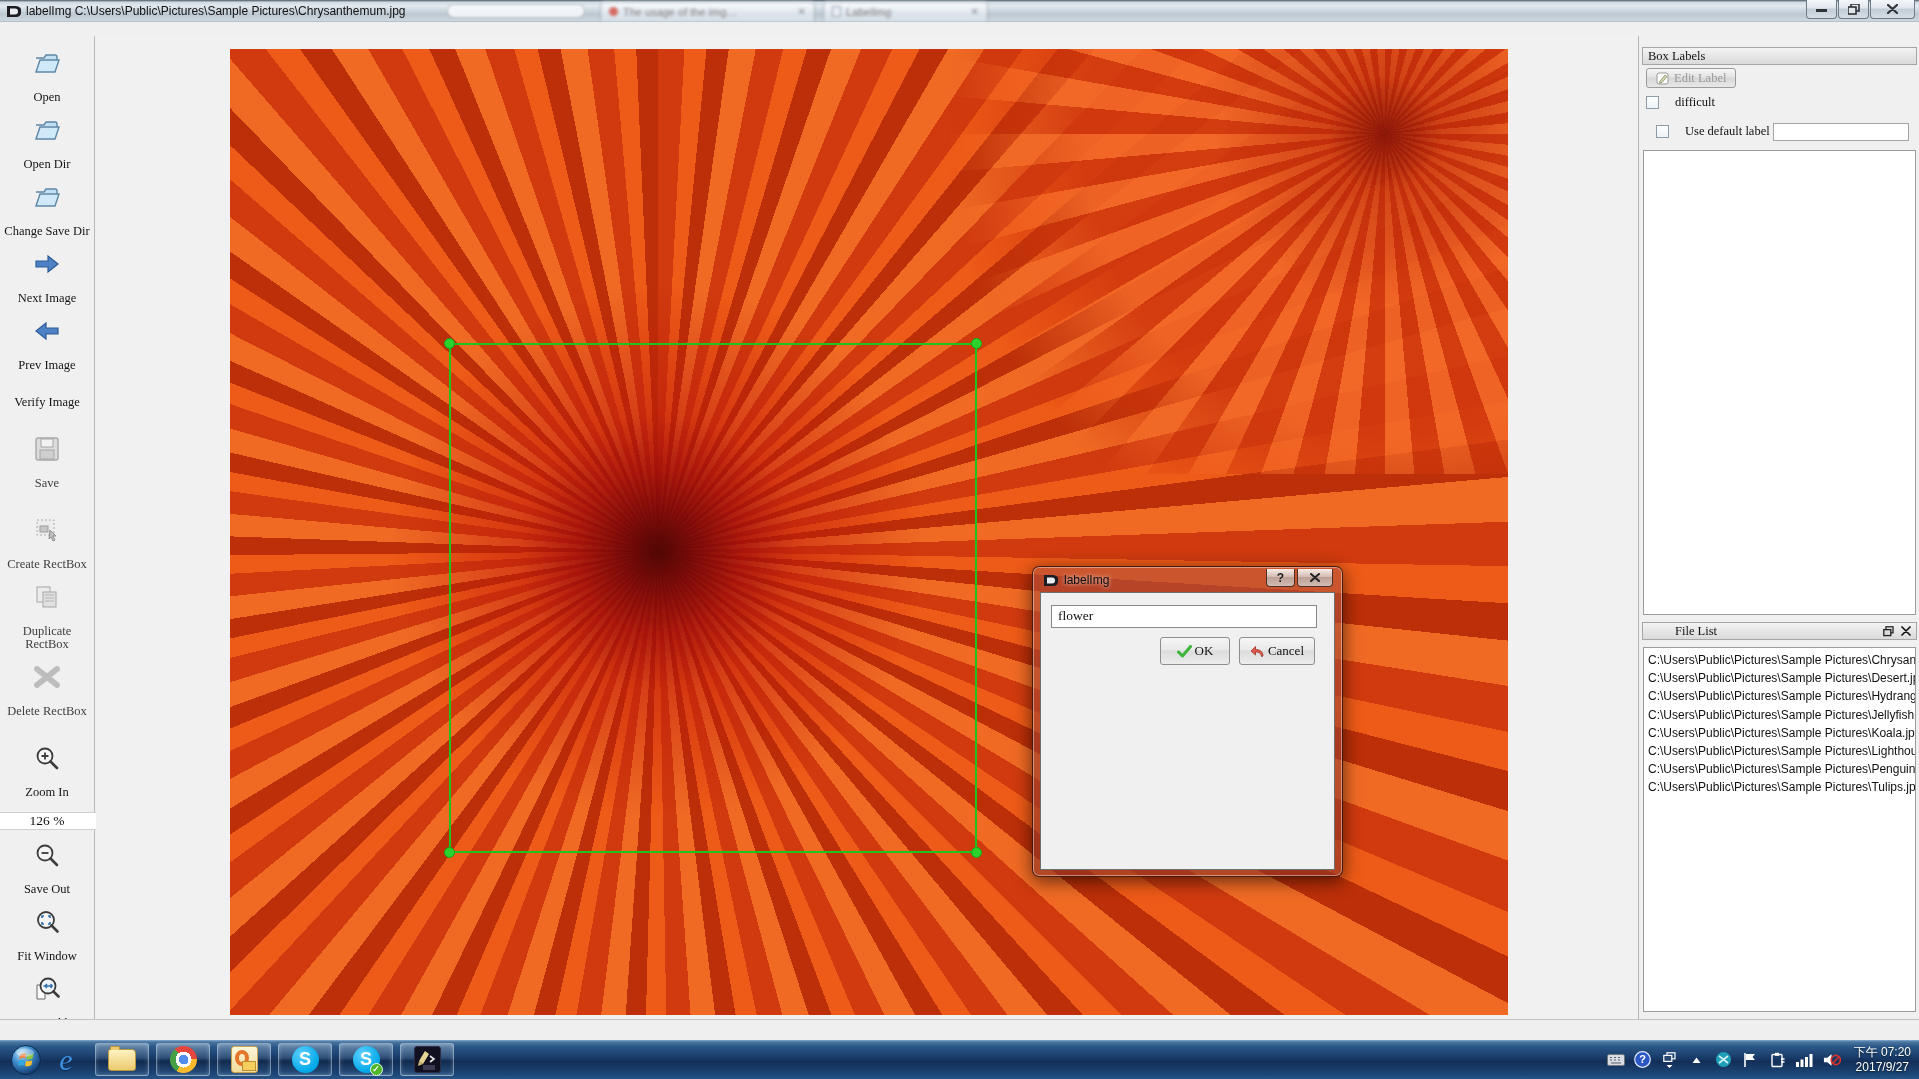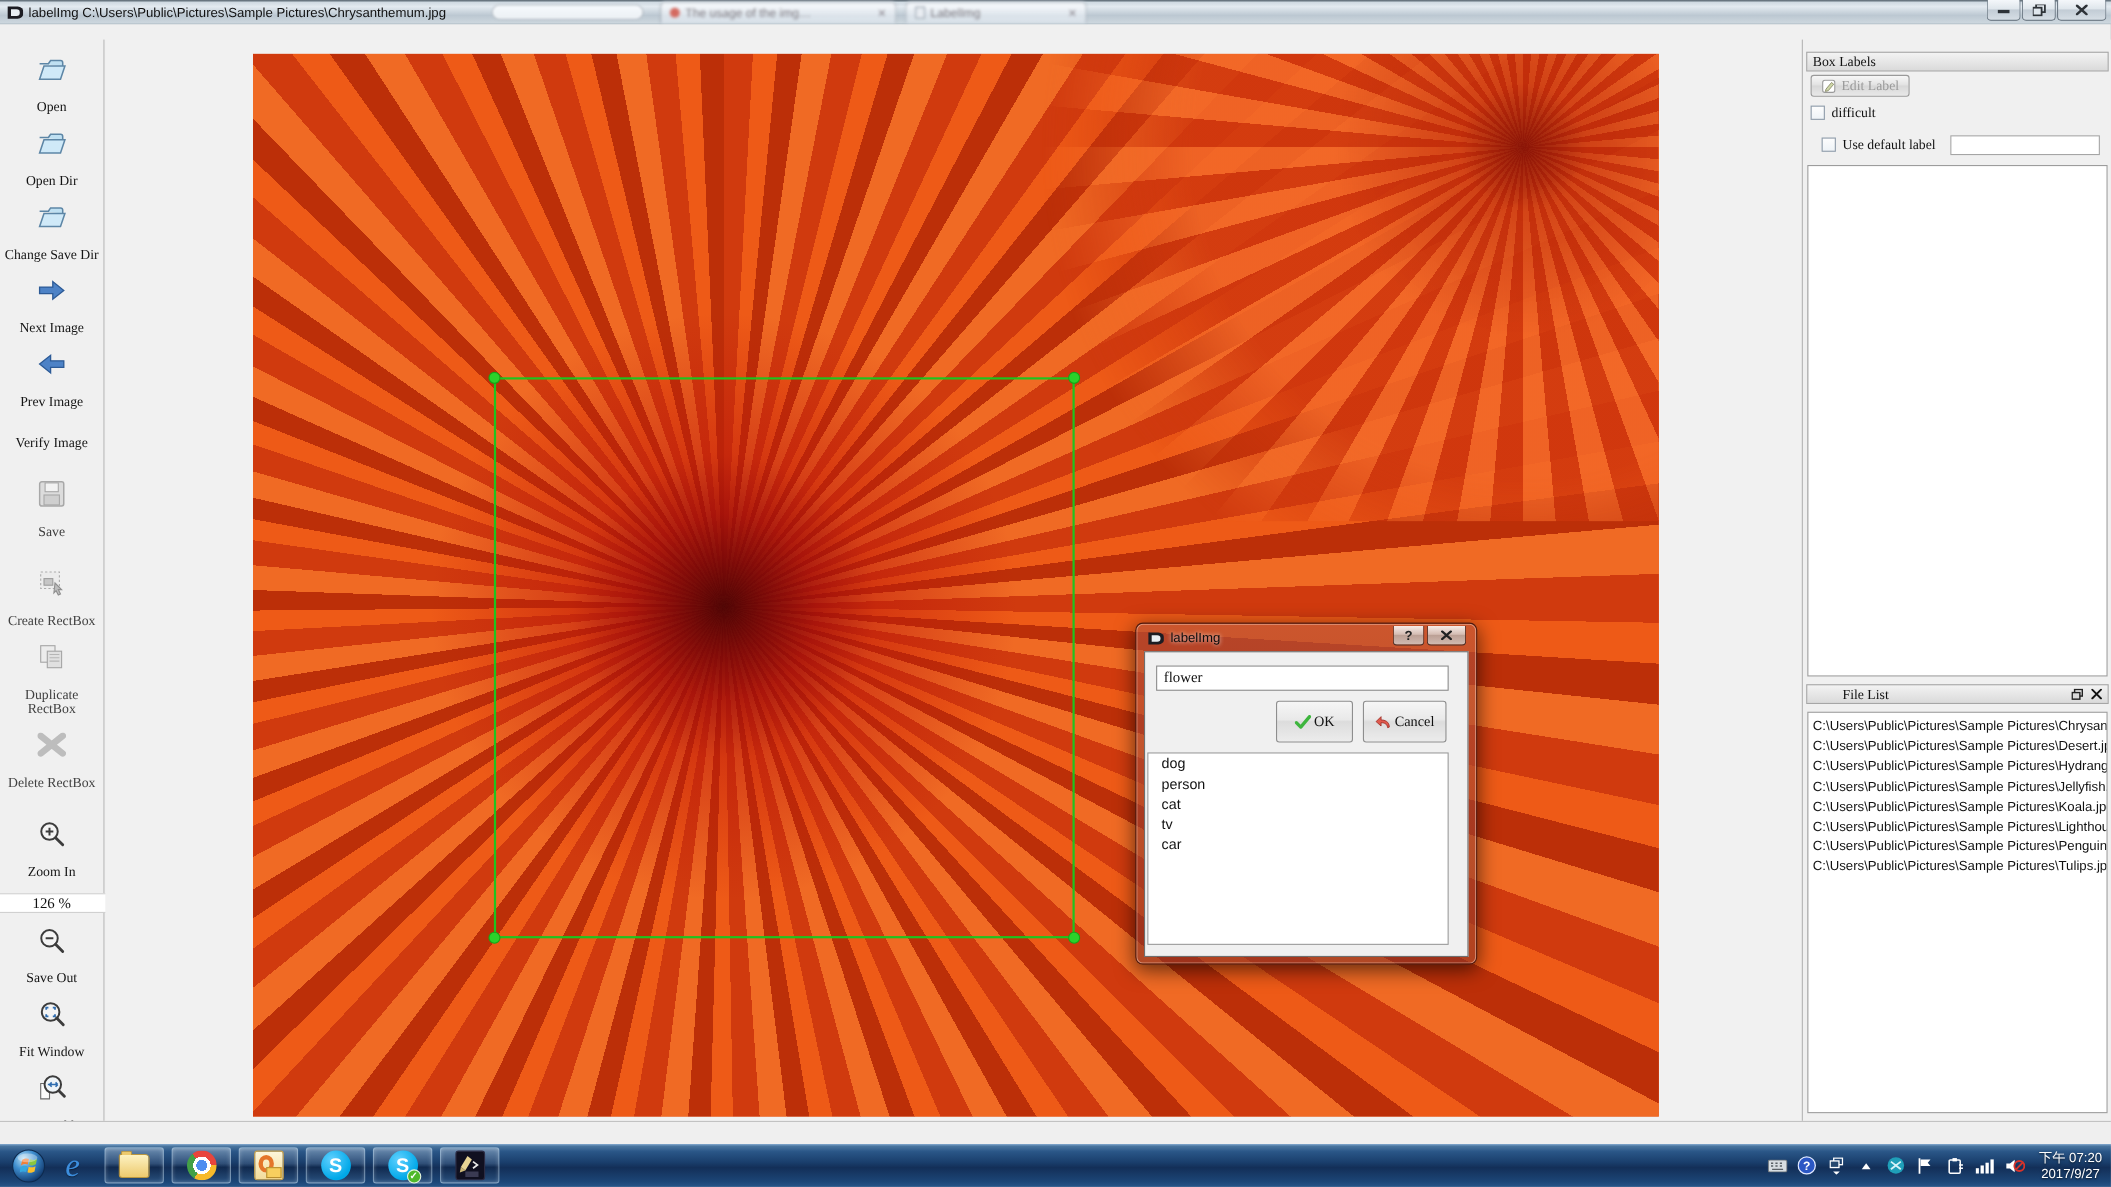--- a/index.html
+++ b/index.html
@@ -65,41 +65,41 @@
 
   
   .dock{position:absolute;left:1638px;top:36px;width:281px;height:983px;background:#f0f0f0;border-left:1px solid #b4b4b4;}
   .panel-header{position:absolute;left:3px;right:2px;height:18px;
     background:linear-gradient(#f3f3f3,#dadada);border:1px solid #a6a6a6;
     font-family:"Liberation Serif",serif;font-size:12.5px;color:#111;display:flex;align-items:center;padding:0 5px;}
   .ph-btns{margin-left:auto;display:flex;gap:7px;align-items:center;}
   .aero-btn{height:20px;border:1px solid #9a9a9a;border-radius:3px;background:linear-gradient(#f7f7f7,#e3e3e3 45%,#d7d7d7 50%,#e8e8e8);
     display:inline-flex;align-items:center;gap:5px;padding:0 9px;font-family:"Liberation Serif",serif;font-size:12.5px;color:#9a9a9a;}
   .chk{width:13px;height:13px;background:linear-gradient(#fdfdfd,#eef3f7);border:1px solid #8e9caa;display:inline-block;flex:0 0 auto;}
-  .chk-row{position:absolute;display:flex;align-items:center;gap:6px;font-family:"Liberation Serif",serif;font-size:12.5px;color:#111;}
+  .chk-row{position:absolute;display:flex;align-items:center;gap:16px;font-family:"Liberation Serif",serif;font-size:12.5px;color:#111;}
   .whitebox{position:absolute;background:#fff;border:1px solid #9c9c9c;}
   .file-row{font-size:12px;color:#111;white-space:nowrap;overflow:hidden;line-height:18.2px;padding-left:4px;}
   .default-input{width:136px;height:18px;background:#fff;border:1px solid #a5a5a5;}
 
   
   .dialog{position:absolute;left:1032px;top:566px;width:311px;height:311px;border-radius:7px;
     background:linear-gradient(rgba(182,84,60,.62),rgba(140,52,38,.62));
     border:1px solid rgba(55,18,12,.85);box-shadow:0 4px 18px rgba(0,0,0,.6), inset 0 0 0 1px rgba(255,235,225,.45);
     padding:0 7px 7px 7px;}
   .dlg-title{height:25px;display:flex;align-items:center;gap:6px;padding:1px 2px 0 3px;}
   .dlg-title-text{font-size:12px;color:#0d0d0d;text-shadow:0 0 4px rgba(255,255,255,.9);}
   .dlg-tbtns{margin-left:auto;display:flex;margin-top:-4px;}
   .dlg-tbtn{width:29px;height:18px;border:1px solid #4e3028;border-top:none;border-radius:0 0 4px 4px;
     background:linear-gradient(rgba(250,245,242,.95),rgba(214,200,194,.9) 45%,rgba(186,168,160,.9) 50%,rgba(210,196,190,.92));
     display:flex;align-items:center;justify-content:center;font-size:12px;font-weight:bold;color:#222;margin-left:2px;}
   .dlg-body{background:#f0f0f0;border:1px solid #6e6e6e;height:278px;padding:12px 17px 10px 6px;display:flex;flex-direction:column;}
   .dlg-input{height:23px;background:#fff;border:1px solid #8a8a8a;font-family:"Liberation Serif",serif;
     font-size:13.5px;color:#111;padding:2px 6px;margin-left:4px;}
   .dlg-btnrow{display:flex;justify-content:flex-end;gap:9px;margin:9px 2px 9px 0;}
-  .dlg-btn{height:38px;min-width:70px;border:1px solid #8e8e8e;border-radius:3px;
+  .dlg-btn{height:28px;min-width:70px;border:1px solid #8e8e8e;border-radius:3px;
     background:linear-gradient(#f6f6f6,#e9e9e9 45%,#dcdcdc 50%,#ececec);
     display:inline-flex;align-items:center;justify-content:center;gap:3px;
     font-family:"Liberation Serif",serif;font-size:13px;color:#111;padding:0 10px;}
   .dlg-list{flex:1;background:#fff;border:1px solid #999;margin-left:-4px;overflow:hidden;}
   .dlg-item{font-size:13px;color:#111;line-height:18.5px;padding-left:12px;}
 
   
   .statusstrip{position:absolute;left:0;top:1019px;width:100%;height:21px;background:#efefef;border-top:1px solid #c2c2c2;}
 
   
@@ -412,27 +412,20 @@
           </svg>
           <span>OK</span>
         </span>
         <span class="dlg-btn">
           <svg width="15" height="13" viewBox="0 0 15 13">
             <path d="M13 11 C13 6 9 4.5 5.5 4.5 L5.5 1.5 L1 6 L5.5 10 L5.5 7 C8.5 7 11 8 11.5 11.5 z" fill="#e05a4e" stroke="#a03028" stroke-width=".8"></path>
           </svg>
           <span>Cancel</span>
         </span>
       </div>
-      <div class="dlg-list">
-        <div class="dlg-item">dog</div>
-        <div class="dlg-item">person</div>
-        <div class="dlg-item">cat</div>
-        <div class="dlg-item">tv</div>
-        <div class="dlg-item">car</div>
-      </div>
     </div>
   </div>
 
   <div class="statusstrip"></div>
 
   <div class="taskbar">
     <div class="startorb">
       <svg width="32" height="32" viewBox="0 0 32 32">
         <defs>
           <radialGradient id="orb" cx="35%" cy="28%" r="75%">

